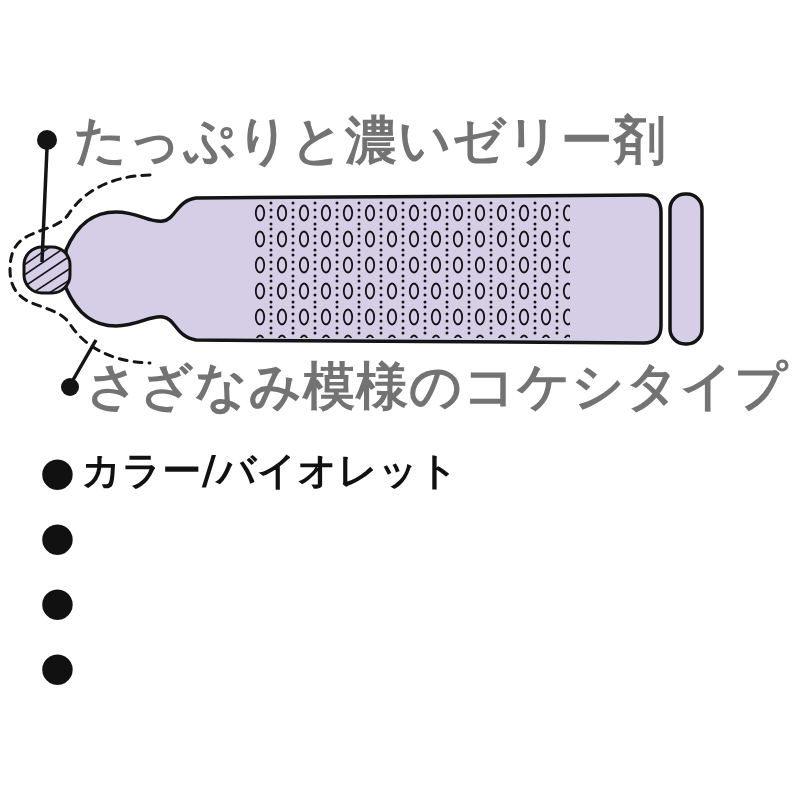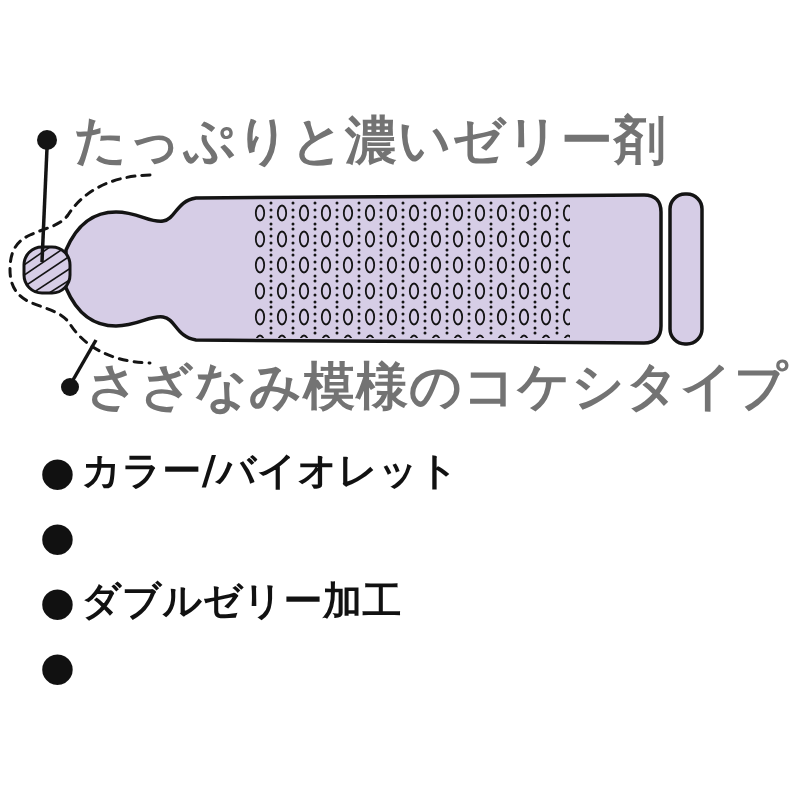--- a/index.html
+++ b/index.html
@@ -79,20 +79,19 @@
   <div class="feature-list">
     <div class="feature-item">
       <span class="bullet">●</span>
       <span>カラー/バイオレット</span>
     </div>
     <div class="feature-item">
       <span class="bullet">●</span>
     </div>
     <div class="feature-item">
       <span class="bullet">●</span>
-      <span>ダブルゼリー加工</span>
     </div>
     <div class="feature-item">
       <span class="bullet">●</span>
     </div>
   </div>
 
 </div>
 
 </body></html>

